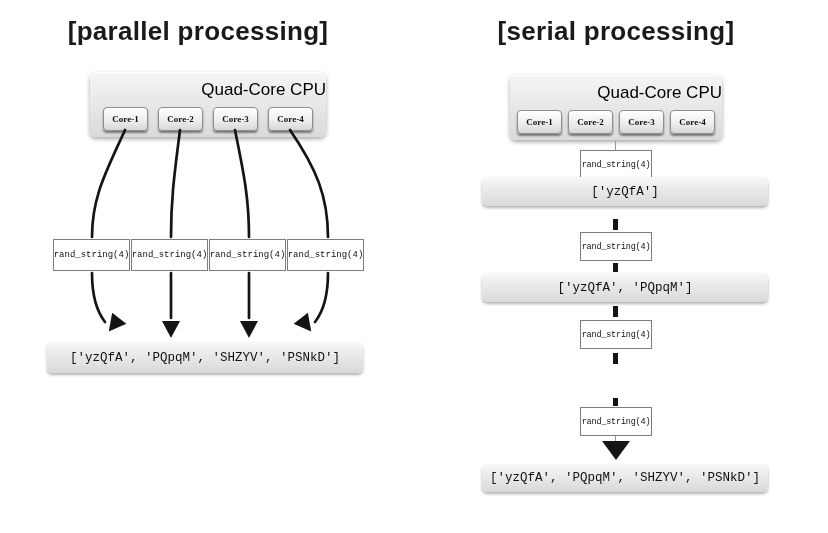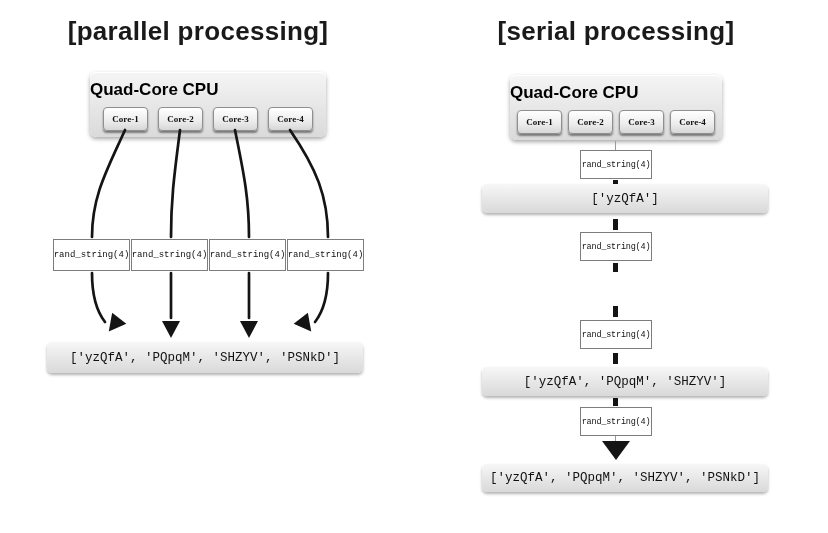--- a/index.html
+++ b/index.html
@@ -10,21 +10,21 @@
   .panel-title {
     position:absolute; top:16px; width:330px; text-align:center;
     font-size:26px; font-weight:700; color:#1a1a1a; letter-spacing:0.3px;
   }
   .cpu {
     position:absolute; border-radius:6px;
     background:linear-gradient(180deg,#f5f5f5 0%,#e6e6e6 55%,#dadada 100%);
     box-shadow:0 2px 4px rgba(0,0,0,0.35), inset 0 1px 0 #ffffff;
   }
   .cpu-title {
-    margin-top:8px; text-align:left; font-size:17px; font-weight:bold; color:#000;
+    margin-top:8px; text-align:right; font-size:17px; font-weight:normal; color:#000;
   }
   .cores { display:flex; justify-content:center; margin-top:7px; }
   .core {
     width:45px; height:24px; border:1px solid #8f8f8f; border-radius:4px;
     background:linear-gradient(180deg,#ffffff 0%,#ececec 60%,#d7d7d7 100%);
     box-shadow:0 2px 2px rgba(0,0,0,0.45);
     display:flex; align-items:center; justify-content:center;
     font-family:Liberation Serif, serif;
     font-size:9px; font-weight:bold; color:#111; box-sizing:border-box;
   }
@@ -127,23 +127,23 @@
   <div class="dash" style="top:180px; height:8px;"></div>
   <div class="dash" style="top:219px; height:11px;"></div>
   <div class="dash" style="top:263px; height:9px;"></div>
   <div class="dash" style="top:306px; height:11px;"></div>
   <div class="dash" style="top:353px; height:11px;"></div>
   <div class="dash" style="top:398px; height:8px;"></div>
   <div class="thinline" style="top:436px; height:5px;"></div>
   <div class="tri" style="top:441px;"></div>
 
   <div class="sbox" style="top:150px;">rand_string(4)</div>
-  <div class="result swide" style="top:184px;">['yzQfA']</div>
+  <div class="result swide" style="top:177px;">['yzQfA']</div>
 
   <div class="sbox" style="top:232px;">rand_string(4)</div>
+  <div class="result swide" style="top:273px;">['yzQfA', 'PQpqM']</div>
 
   <div class="sbox" style="top:320px;">rand_string(4)</div>
-  <div class="result swide" style="top:367px;">['yzQfA', 'PQpqM', 'SHZYV']</div>
 
   <div class="sbox" style="top:407px;">rand_string(4)</div>
   <div class="result swide" style="top:464px; height:28px;">['yzQfA', 'PQpqM', 'SHZYV', 'PSNkD']</div>
 
 </div>
 
 </body></html>

